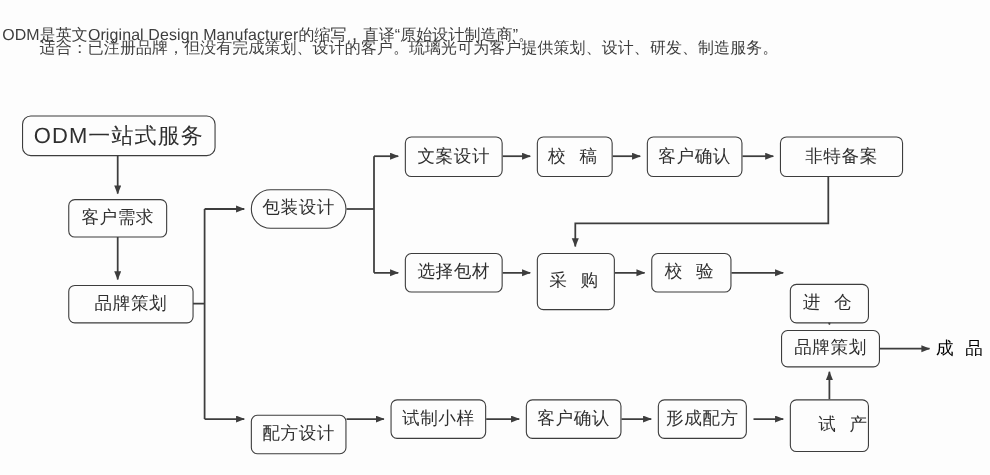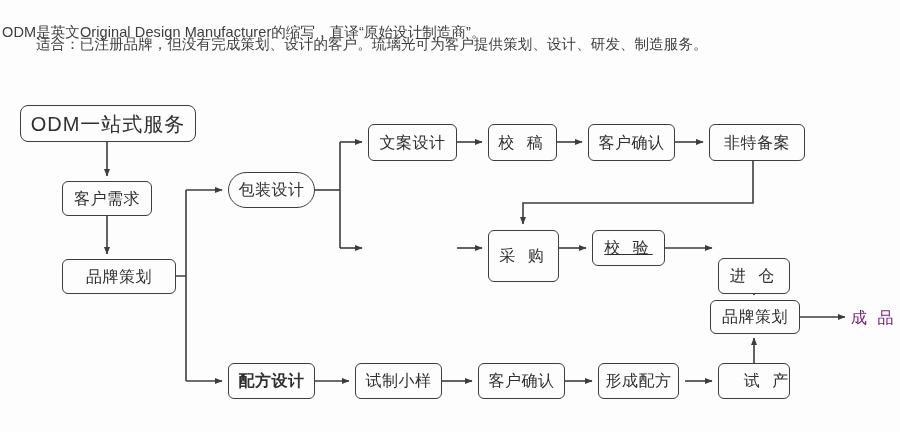--- a/index.html
+++ b/index.html
@@ -40,21 +40,21 @@
     white-space:nowrap;
     letter-spacing:.5px;
     line-height:1;
   }
   .node.big{font-size:20px;letter-spacing:1px;border-radius:8px;}
   .node.sp{letter-spacing:4px;}
 
   .plain-label{
     position:absolute;
     font-size:16px;
-    color:#701a75;
+    color:#000000;
     letter-spacing:3px;
     white-space:nowrap;
     line-height:1;
   }
 </style>
 </head>
 <body>
 
 <div id="root">
 
@@ -121,37 +121,38 @@
     <div class="node" style="left:62px;top:259px;width:114px;height:35px;">品牌策划</div>
 
     <div class="node" style="left:228px;top:172px;width:87px;height:36px;border-radius:18px;">包装设计</div>
 
     <div class="node sp" style="left:488px;top:124px;width:69px;height:37px;">校 稿</div>
 
     <div class="node" style="left:368px;top:124px;width:89px;height:37px;">文案设计</div>
 
     <div class="node" style="left:588px;top:124px;width:87px;height:37px;">客户确认</div>
 
-    <div class="node" style="left:709px;top:124px;width:96px;height:37px;">非特备案</div>
+    <div class="node" style="left:709px;top:124px;width:112px;height:37px;">非特备案</div>
 
+    <div class="node" style="left:368px;top:230px;width:89px;height:36px;">选择包材</div>
 
     <div class="node sp" style="left:488px;top:230px;width:71px;height:52px;">采 购</div>
 
-    <div class="node sp" style="left:592px;top:230px;width:73px;height:36px;text-decoration:underline;">校 验</div>
+    <div class="node sp" style="left:592px;top:230px;width:73px;height:36px;">校 验</div>
 
     <div class="node sp" style="left:718px;top:230px;width:72px;height:36px;margin-top:28px;">进 仓</div>
 
     <div class="node" style="left:710px;top:300px;width:90px;height:34px;">品牌策划</div>
 
     <div class="plain-label" style="left:851px;top:310px;">成 品</div>
 
-    <div class="node" style="left:228px;top:363px;width:87px;height:36px;font-weight:bold;">配方设计</div>
+    <div class="node" style="left:228px;top:377px;width:87px;height:36px;">配方设计</div>
 
     <div class="node" style="left:355px;top:363px;width:87px;height:36px;">试制小样</div>
 
     <div class="node" style="left:478px;top:363px;width:87px;height:36px;">客户确认</div>
 
     <div class="node" style="left:598px;top:363px;width:81px;height:36px;">形成配方</div>
 
-    <div class="node sp" style="left:718px;top:363px;width:72px;height:36px;padding-left:28px;">试 产</div>
+    <div class="node sp" style="left:718px;top:363px;width:72px;height:48px;padding-left:28px;">试 产</div>
 
   </div>
 </div>
 
 </body></html>

